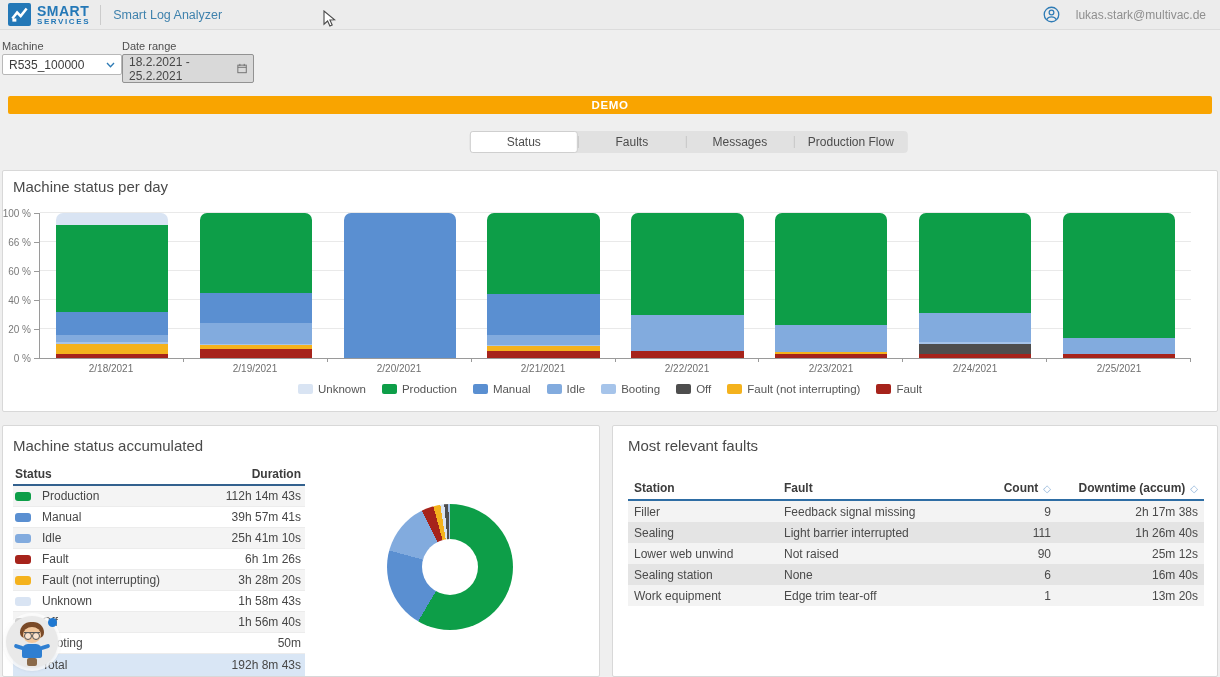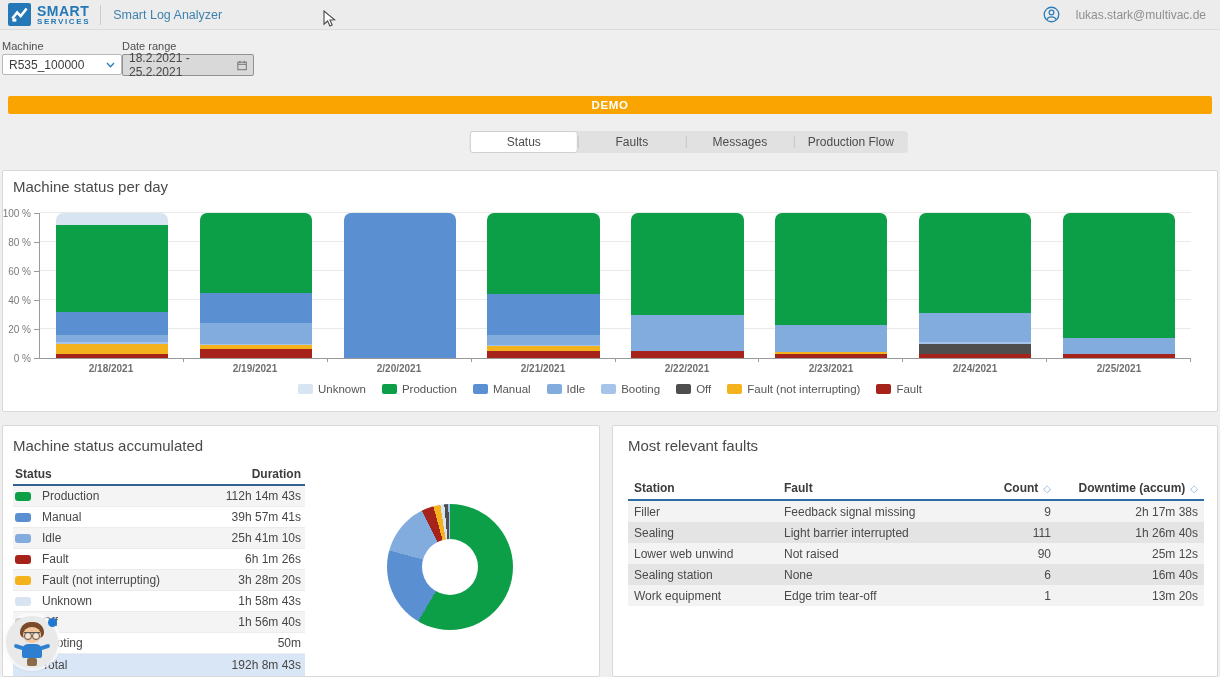--- a/index.html
+++ b/index.html
@@ -14,21 +14,21 @@
   .logo-text .l1 { font-size:14px; font-weight:bold; letter-spacing:.5px; }
   .logo-text .l2 { font-size:8px; font-weight:bold; letter-spacing:1.6px; }
   .topbar-divider { width:1px; height:20px; background:#cccccc; margin:0 12px 0 10px; }
   .app-title { font-size:12.5px; color:#3f82ad; }
   .user-chip { margin-left:auto; display:flex; align-items:center; gap:16px; padding-right:14px; color:#8f8f8f; font-size:12px; }
 
   
   .filters { position:absolute; left:2px; top:40px; display:flex; }
   .field-label { font-size:11px; color:#4f4f4f; margin-bottom:2px; }
   .select { width:120px; height:21px; background:#ffffff; border:1px solid #b8b8b8; border-radius:2px; display:flex; align-items:center; justify-content:space-between; padding:0 6px; font-size:12px; color:#3c3c3c; cursor:pointer; }
-  .date-input { width:132px; height:22px; background:#d9d9d9; border:1px solid #929292; border-radius:2px; display:flex; align-items:center; justify-content:space-between; padding:0 6px; font-size:12px; color:#474747; cursor:pointer; }
+  .date-input { width:132px; height:29px; background:#d9d9d9; border:1px solid #929292; border-radius:2px; display:flex; align-items:center; justify-content:space-between; padding:0 6px; font-size:12px; color:#474747; cursor:pointer; }
 
   
   .banner { position:absolute; left:8px; top:96px; width:1204px; height:18px; background:#f9a400; border-radius:2px; color:#ffffff; font-size:11.5px; font-weight:bold; letter-spacing:.6px; display:flex; align-items:center; justify-content:center; }
 
   
   .tabbar { position:absolute; top:131px; left:50%; transform:translateX(-32%); display:flex; background:#e1e1e1; border-radius:4px; height:22px; align-items:center; }
   .tab { min-width:108px; padding:0 14px; height:22px; line-height:22px; text-align:center; font-size:12px; color:#4c4c4c; cursor:pointer; position:relative; }
   .tab .sep { position:absolute; left:0; top:5px; width:1px; height:12px; background:#c7c7c7; }
   .tab.active { background:#ffffff; border:1px solid #cfcfcf; border-radius:3px; line-height:20px; font-weight:normal; }
 
@@ -48,21 +48,21 @@
   .ytick { position:absolute; width:5px; height:1px; background:#9a9a9a; }
   .plot { position:absolute; left:36px; top:42px; width:1152px; height:145px; border-left:1px solid #9a9a9a; }
   .gridline { position:absolute; left:0; right:0; height:1px; background:#e9e9e9; }
   .baseline { position:absolute; left:-6px; right:0; bottom:-1px; height:1px; background:#9a9a9a; }
   .slots { position:absolute; left:0; right:0; top:0; bottom:0; display:flex; }
   .slot { flex:1; position:relative; }
   .slot .xtick { position:absolute; right:0; bottom:-4px; width:1px; height:4px; background:#9a9a9a; }
   .bar { position:absolute; left:11%; width:78%; top:0; bottom:0; }
   .seg { position:absolute; left:0; width:100%; }
   .xlabels { position:absolute; left:36px; top:192px; width:1152px; display:flex; }
-  .xlabel { flex:1; text-align:center; font-size:10px; color:#6e6e6e;font-weight:bold; }
+  .xlabel { flex:1; text-align:center; font-size:10px; color:#6e6e6e; }
   .legend { position:absolute; left:0; top:212px; width:100%; display:flex; justify-content:center; gap:16px; }
   .legend-item { display:flex; align-items:center; gap:5px; font-size:11.5px; color:#555; cursor:pointer; }
   .legend-swatch { width:15px; height:10px; border-radius:2px; }
 
   
   .acc-table { position:absolute; left:10px; top:38px; width:292px; font-size:12px; }
   .acc-head { display:flex; justify-content:space-between; font-weight:bold; color:#3c3c3c; height:22px; align-items:center; border-bottom:2px solid #33618e; padding:0 4px 0 2px; }
   .acc-row { display:flex; align-items:center; height:21px; padding:0 4px 0 2px; border-bottom:1px solid #ececec; }
   .acc-row.shade { background:#f4f4f4; }
   .acc-row .sw { width:16px; height:9px; border-radius:3px; margin-right:11px; flex:0 0 auto; }
@@ -172,21 +172,21 @@
   <div class="panel-title">Machine status per day</div>
   <div class="ylabels">
       <div class="ylabel" style="top: 182px;">0 %</div>
       <div class="ytick" style="top: 187px; right: -6px;"></div>
       <div class="ylabel" style="top: 153px;">20 %</div>
       <div class="ytick" style="top: 158px; right: -6px;"></div>
       <div class="ylabel" style="top: 124px;">40 %</div>
       <div class="ytick" style="top: 129px; right: -6px;"></div>
       <div class="ylabel" style="top: 95px;">60 %</div>
       <div class="ytick" style="top: 100px; right: -6px;"></div>
-      <div class="ylabel" style="top: 66px;">80 %</div>
+      <div class="ylabel" style="top: 66px;">66 %</div>
       <div class="ytick" style="top: 71px; right: -6px;"></div>
       <div class="ylabel" style="top: 37px;">100 %</div>
       <div class="ytick" style="top: 42px; right: -6px;"></div>
     </div>
   <div class="plot">
       <div class="gridline" style="bottom: 145px;"></div>
       <div class="gridline" style="bottom: 116px;"></div>
       <div class="gridline" style="bottom: 87px;"></div>
       <div class="gridline" style="bottom: 58px;"></div>
       <div class="gridline" style="bottom: 29px;"></div>

